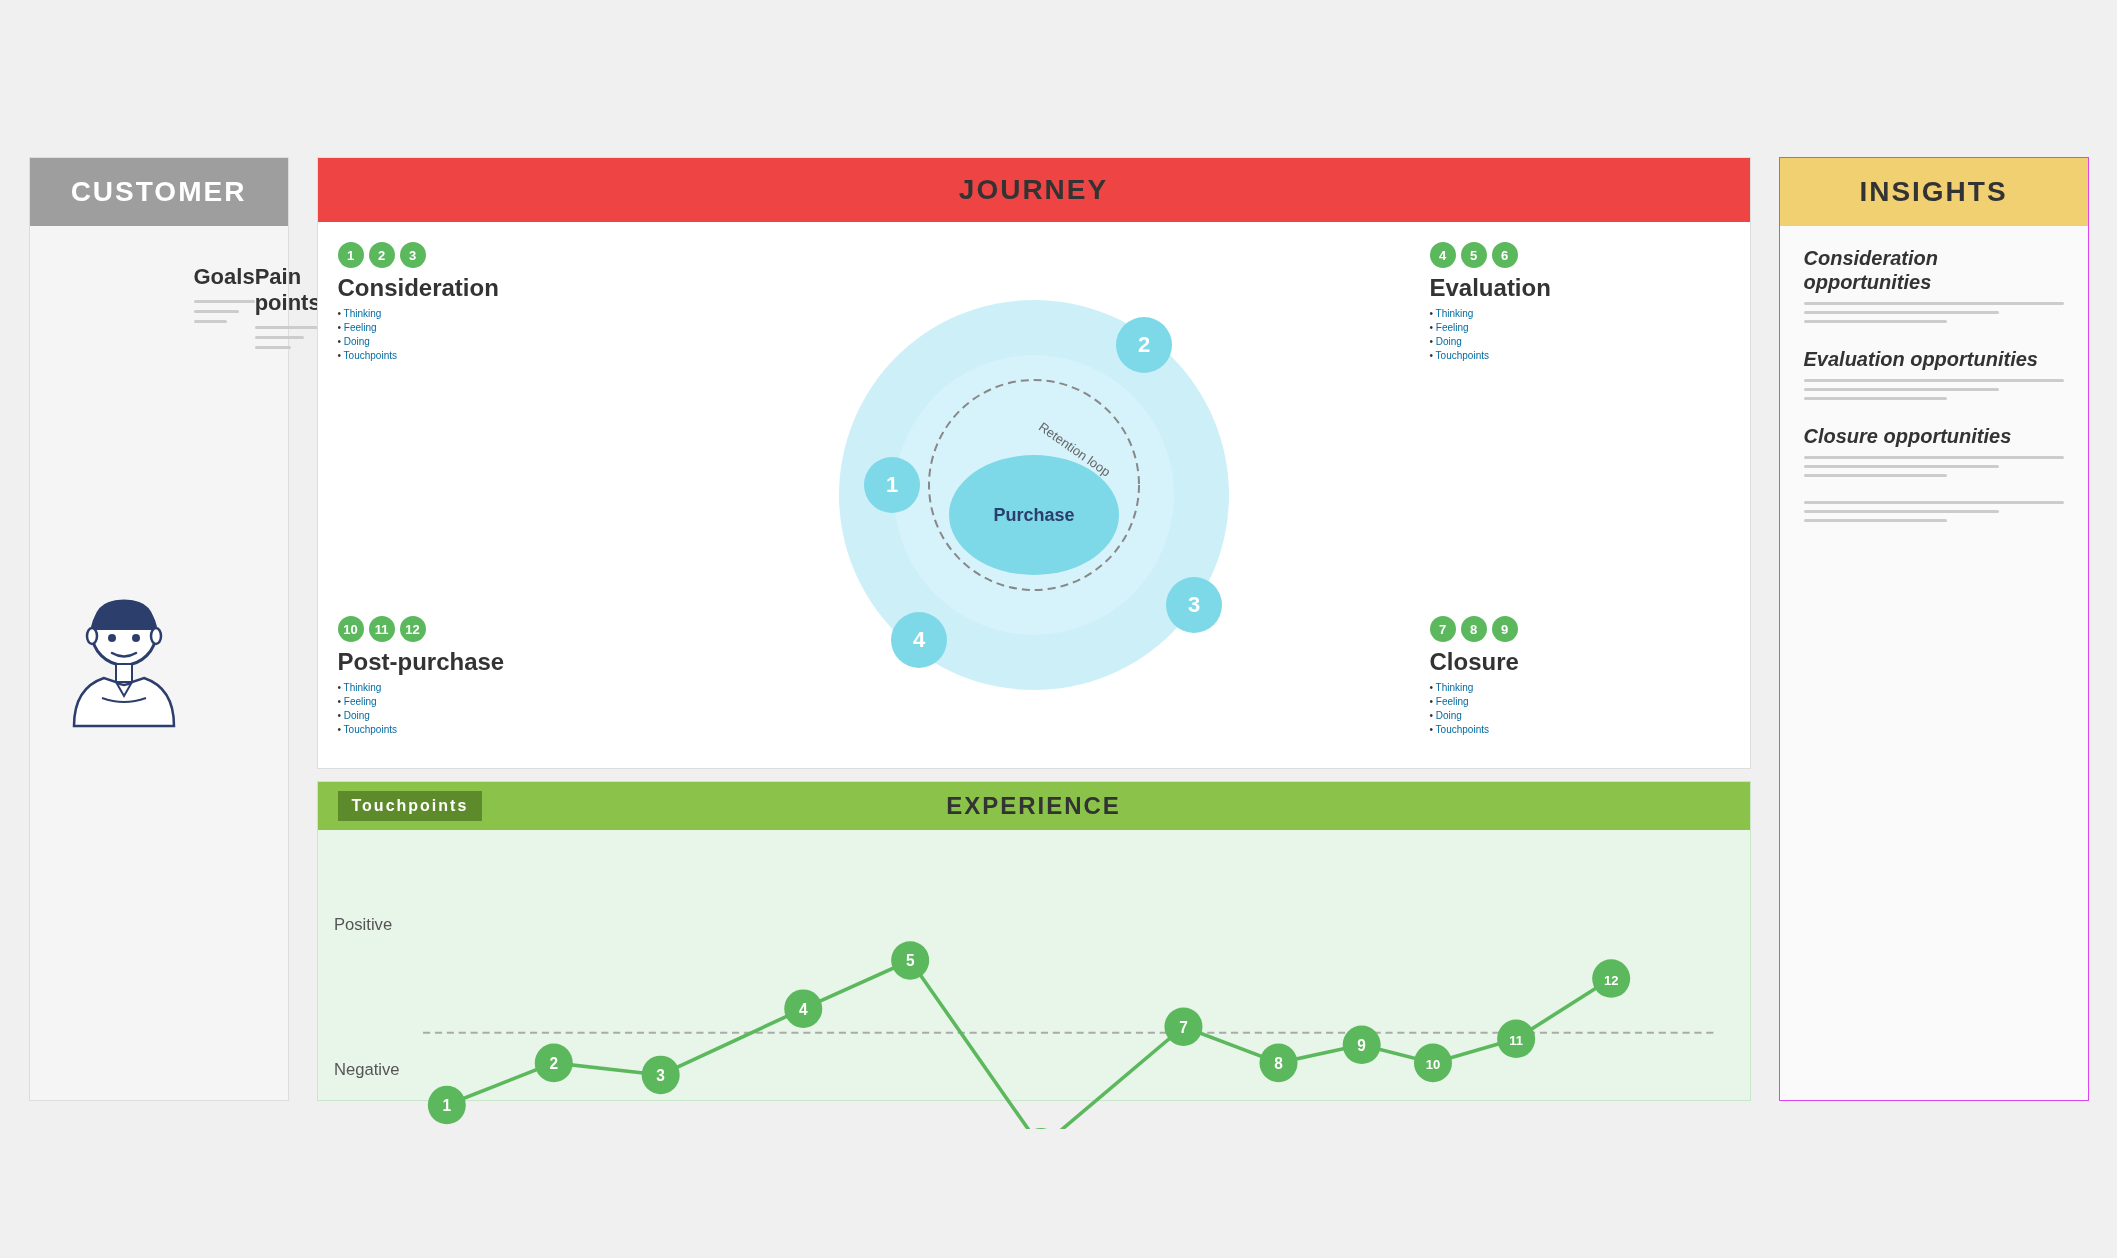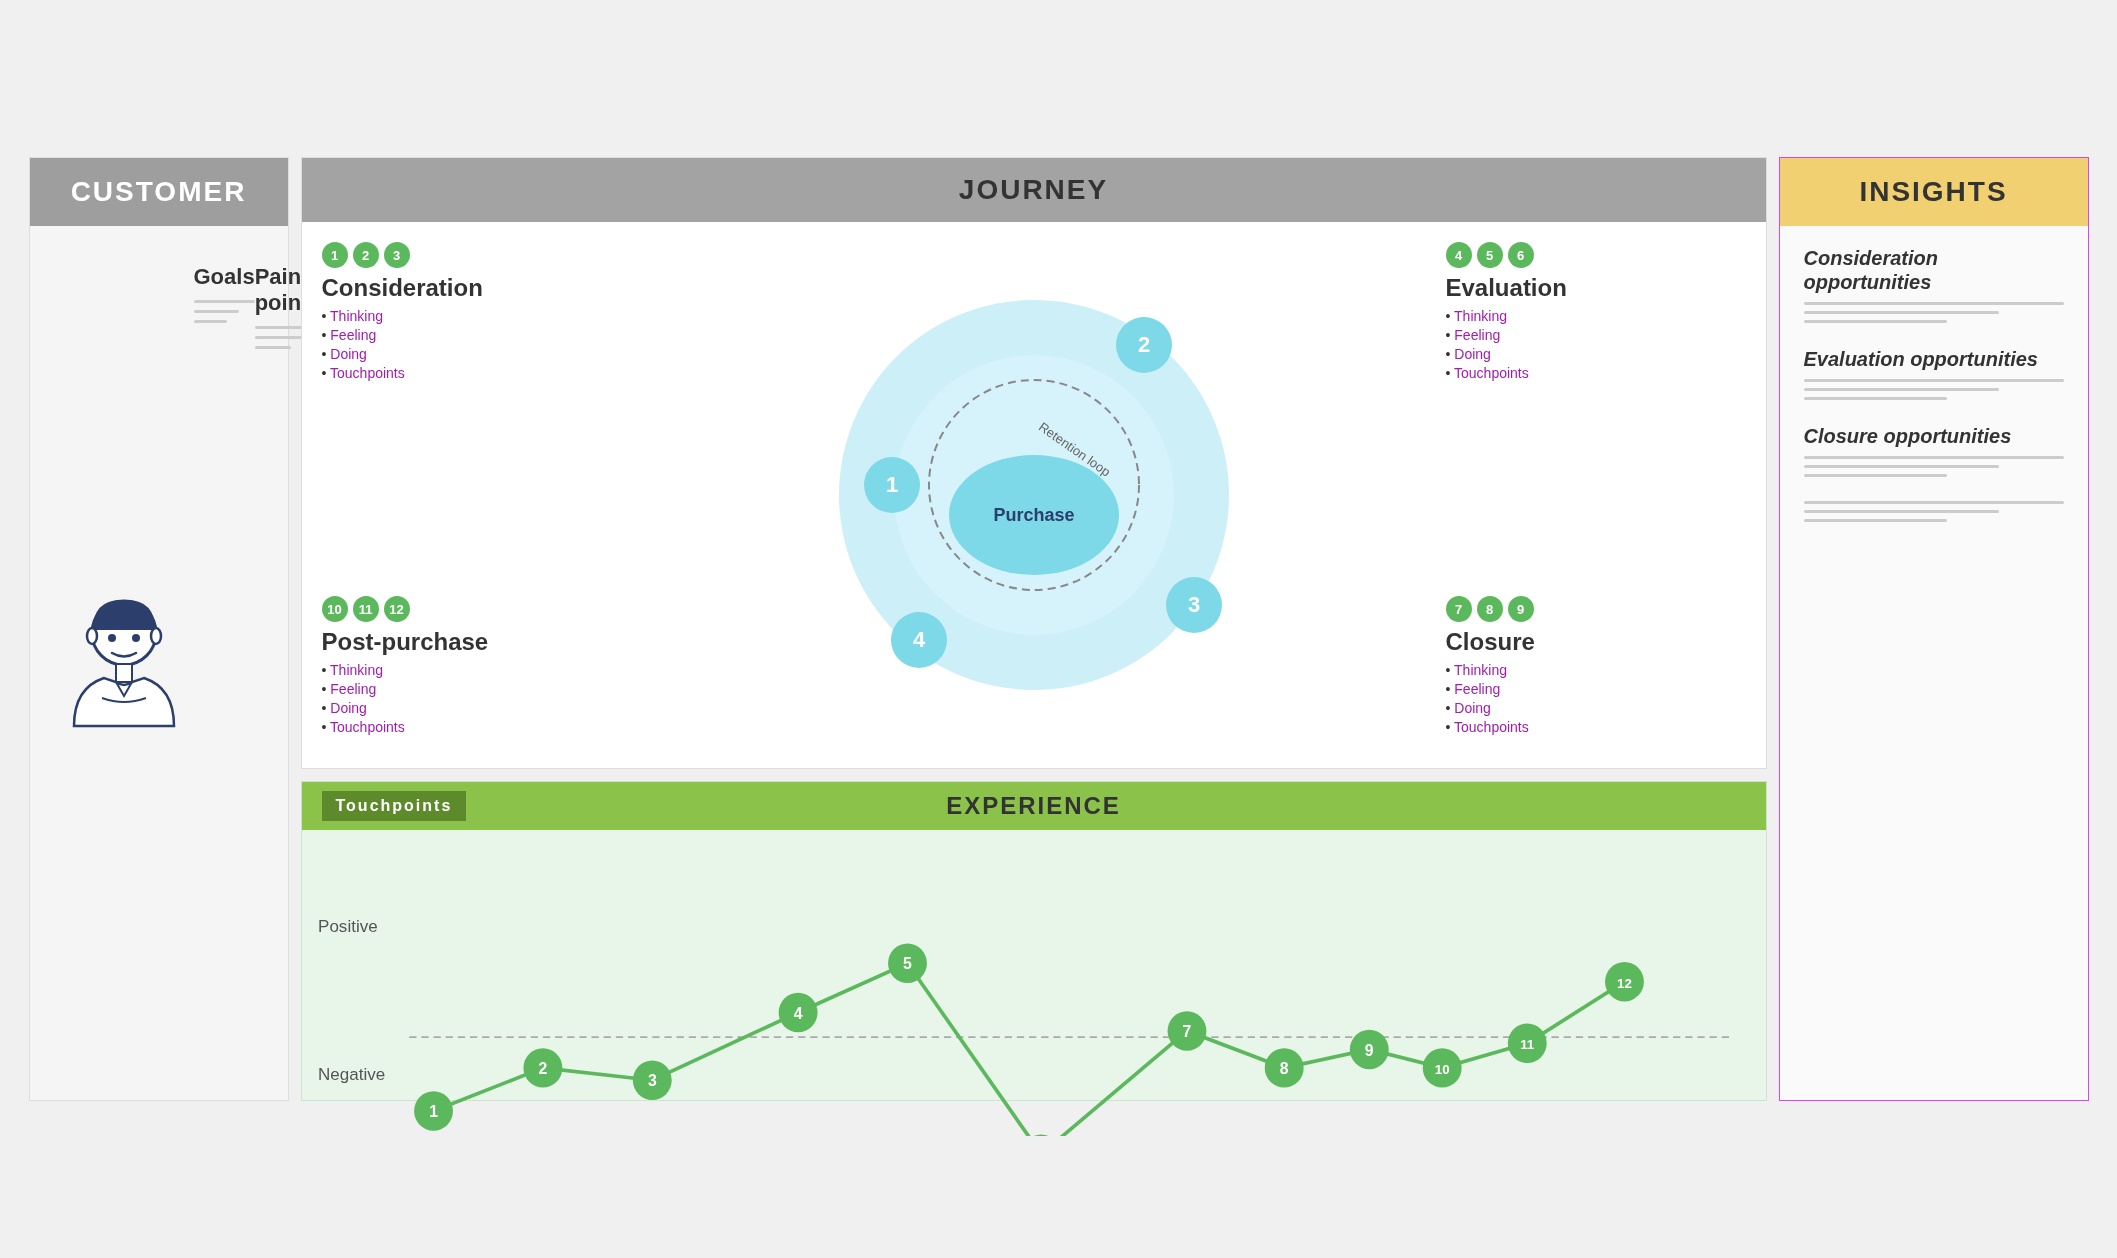--- a/index.html
+++ b/index.html
@@ -9,21 +9,21 @@
       width: 2117px;
       height: 1258px;
       display: flex;
       align-items: center;
       justify-content: center;
     }
     .main-container {
       display: flex;
       width: 2060px;
       height: 944px;
-      gap: 12px;
+      gap: 28px;
       background: #f0f0f0;
     }
     
     .left-panel {
       width: 260px;
       display: flex;
       flex-direction: column;
       background: #f5f5f5;
       border: 1px solid #ddd;
     }
@@ -84,21 +84,21 @@
 
     
     .journey-section {
       background: white;
       border: 1px solid #ddd;
       flex: 1;
       display: flex;
       flex-direction: column;
     }
     .journey-header {
-      background: #a3a3a3;
+      background: #ef4444;
       text-align: center;
       font-size: 28px;
       font-weight: bold;
       padding: 16px;
       letter-spacing: 2px;
       color: #333;
     }
     .journey-body {
       display: flex;
       flex: 1;
@@ -150,22 +150,22 @@
       font-size: 24px;
       font-weight: bold;
       color: #333;
       margin-bottom: 6px;
     }
     .phase-list {
       list-style: none;
       padding: 0;
     }
     .phase-list li {
-      font-size: 14px;
-      color: #a21caf;
+      font-size: 10px;
+      color: #0369a1;
       margin-bottom: 3px;
     }
     .phase-list li::before {
       content: '• ';
       color: #333;
     }
 
     
     .circle-diagram {
       position: relative;

